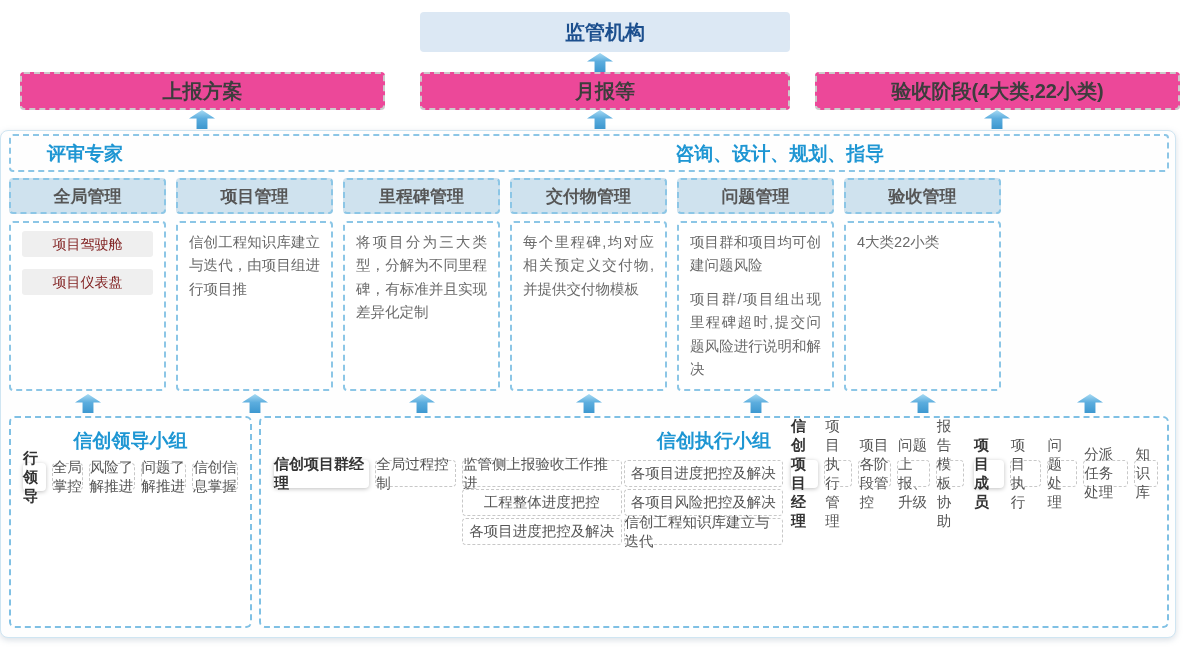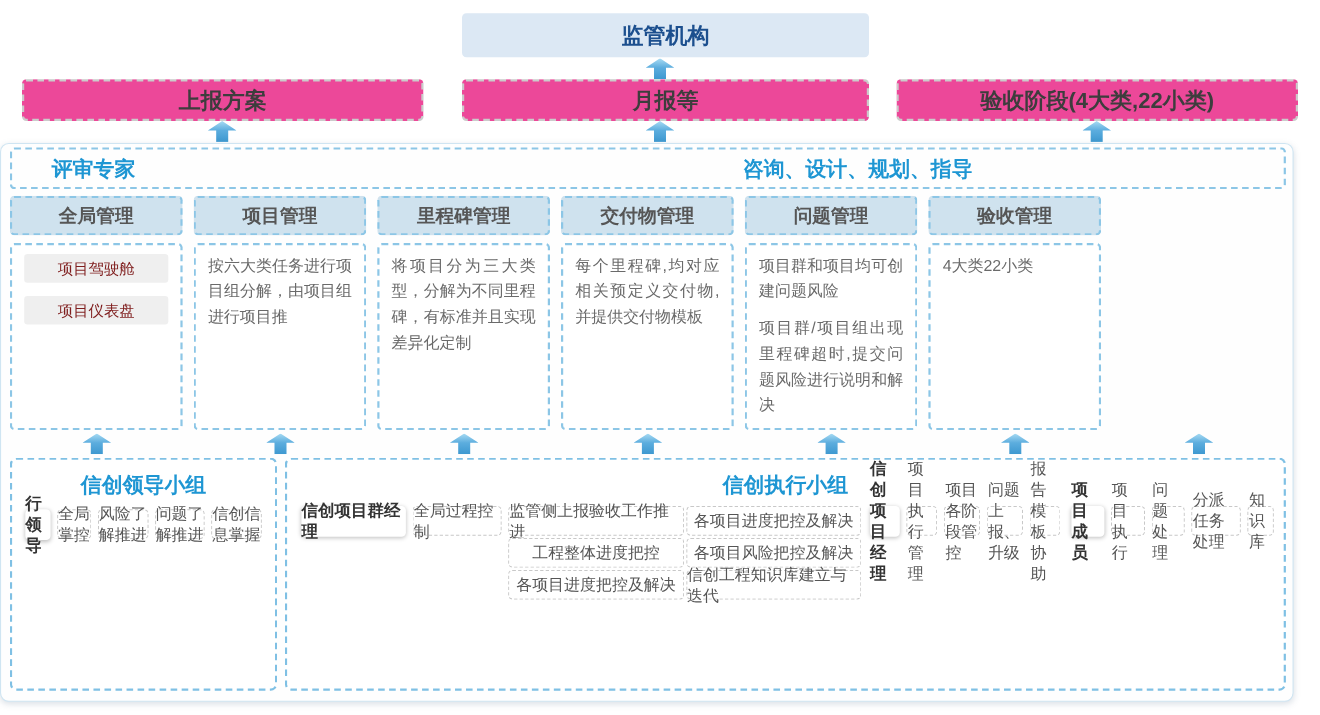--- a/index.html
+++ b/index.html
@@ -78,21 +78,21 @@
     <div class="col">
       <div class="col-head">全局管理</div>
       <div class="col-body">
         <div class="gray-chip">项目驾驶舱</div>
         <div class="gray-chip">项目仪表盘</div>
       </div>
     </div>
     <div class="col">
       <div class="col-head">项目管理</div>
       <div class="col-body">
-        <p>按六大类任务进行项目组分解，由项目组进行项目推</p>
+        <p>信创工程知识库建立与迭代，由项目组进行项目推</p>
       </div>
     </div>
     <div class="col">
       <div class="col-head">里程碑管理</div>
       <div class="col-body">
         <p>将项目分为三大类型，分解为不同里程碑，有标准并且实现差异化定制</p>
       </div>
     </div>
     <div class="col">
       <div class="col-head">交付物管理</div>

